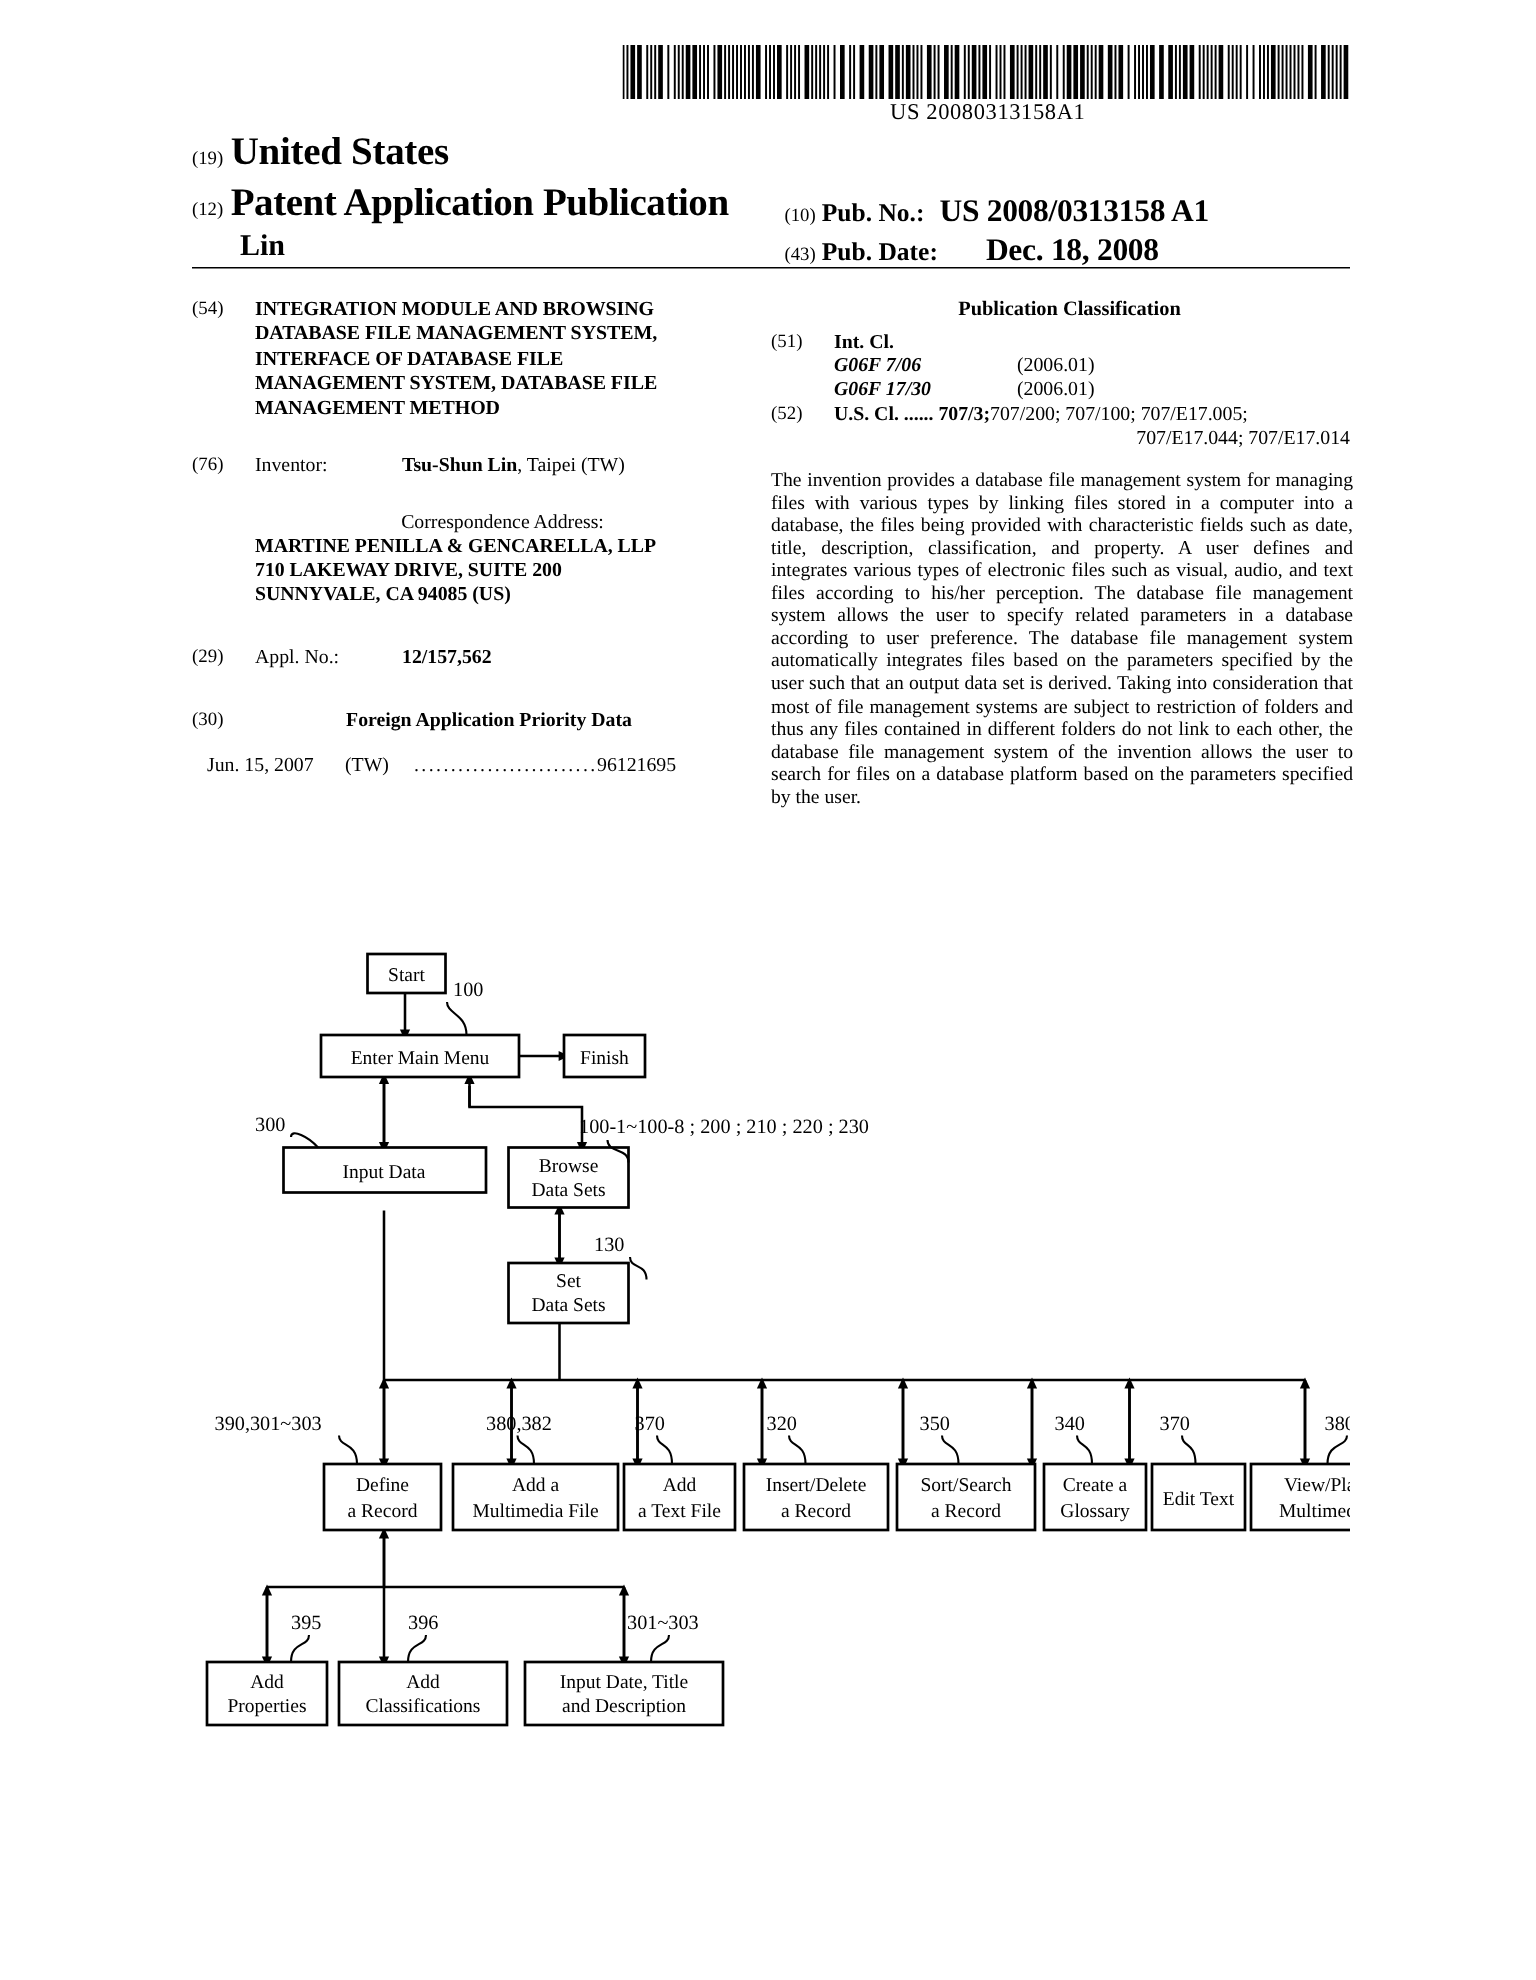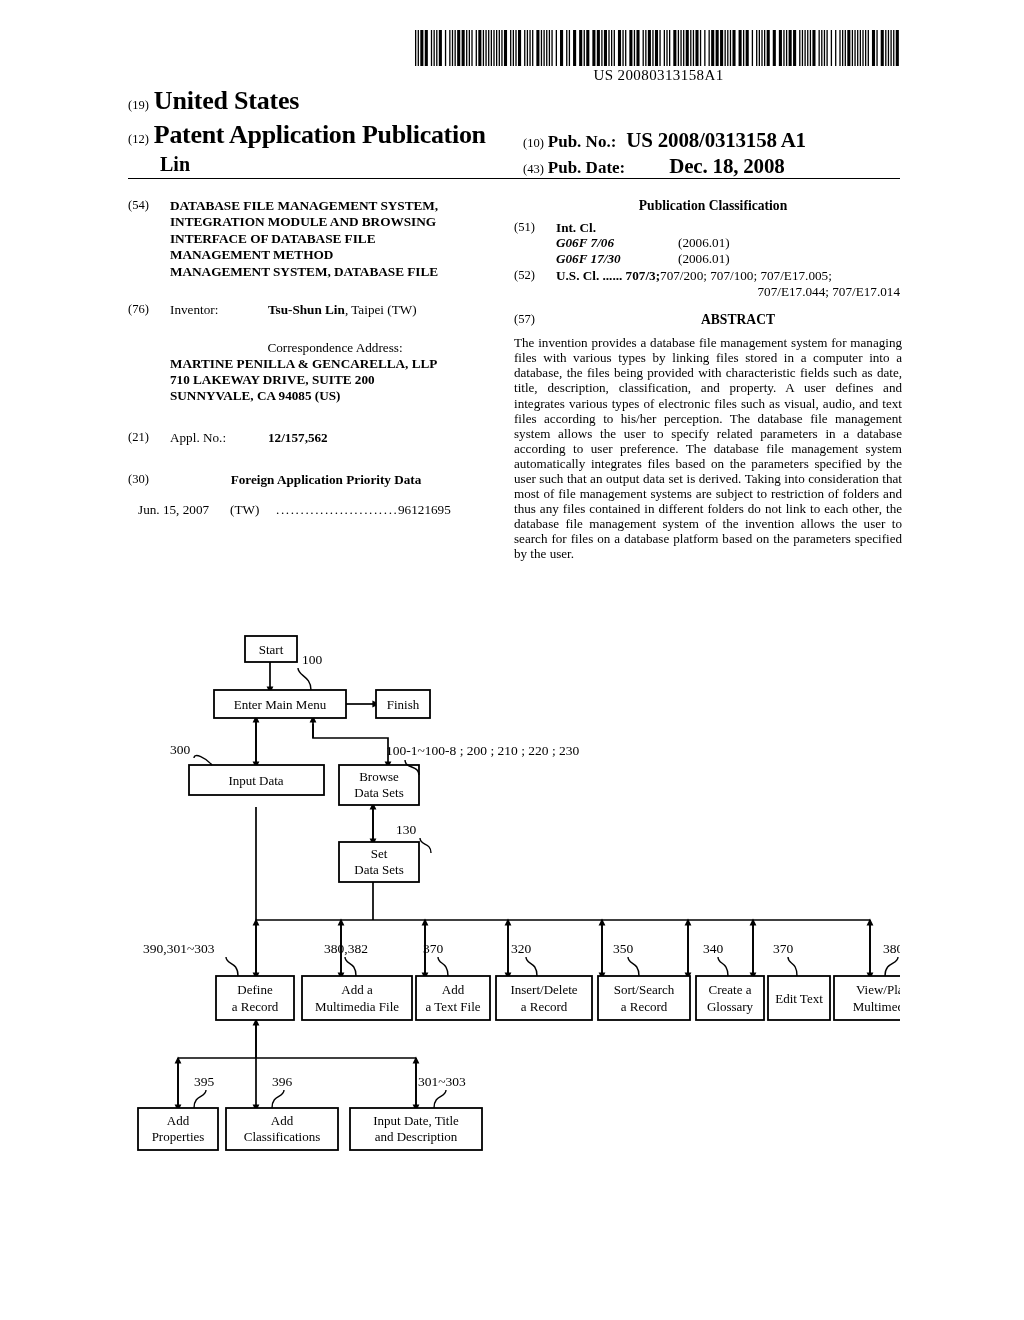--- a/index.html
+++ b/index.html
@@ -89,21 +89,21 @@
   .mh-val-pubno {
     font-size: 21px;
     font-weight: bold;
     margin-left: 10px;
     letter-spacing: -0.2px;
     margin-top: 21px;
   }
   .mh-val-pubdate {
     font-size: 21px;
     font-weight: bold;
-    margin-left: 44px;
+    margin-left: 32px;
     letter-spacing: -0.2px;
   }
 
   #header-rule {
     position: absolute;
     left: 128px;
     top: 178px;
     width: 772px;
     height: 0;
     border-top: 1.6px solid #000;
@@ -404,44 +404,44 @@
     <span class="inid">(43)</span><span class="mh-lbl">Pub. Date:</span><span class="mh-val-pubdate">Dec. 18, 2008</span>
   </div>
 </div>
 <div id="header-rule"></div>
 
 <div id="col-left">
 
   <div class="field">
     <span class="tag">(54)</span>
     <div class="title-lines">
+      <div>INTEGRATION MODULE AND BROWSING</div>
       <div>DATABASE FILE MANAGEMENT SYSTEM,</div>
-      <div>INTEGRATION MODULE AND BROWSING</div>
       <div>INTERFACE OF DATABASE FILE</div>
+      <div>MANAGEMENT SYSTEM, DATABASE FILE</div>
       <div>MANAGEMENT METHOD</div>
-      <div>MANAGEMENT SYSTEM, DATABASE FILE</div>
     </div>
   </div>
 
   <div class="field" style="margin-top:22px;">
     <span class="tag">(76)</span>
     <div class="inv-row">
       <span class="inv-label">Inventor:</span><span class="inv-name">Tsu-Shun Lin</span><span>, Taipei (TW)</span>
     </div>
   </div>
 
   <div class="corr-block">
     <div class="corr-head">Correspondence Address:</div>
     <div class="corr-line">MARTINE PENILLA &amp; GENCARELLA, LLP</div>
     <div class="corr-line">710 LAKEWAY DRIVE, SUITE 200</div>
     <div class="corr-line">SUNNYVALE, CA 94085 (US)</div>
   </div>
 
   <div class="field" style="margin-top:26px;">
-    <span class="tag">(21)</span>
+    <span class="tag">(29)</span>
     <div class="appl-row">
       <span class="appl-label">Appl. No.:</span><span class="appl-val">12/157,562</span>
     </div>
   </div>
 
 
   <div class="field" style="margin-top:26px;">
     <span class="tag">(30)</span>
     <div class="foreign-head">Foreign Application Priority Data</div>
   </div>
@@ -468,24 +468,20 @@
 
   <div class="field" style="margin-bottom:12px;">
     <span class="tag">(52)</span>
     <div>
       <span class="uscl-first">U.S. Cl. ......</span>
       <span class="uscl-first">707/3;</span><span>707/200; 707/100; 707/E17.005;</span>
     </div>
     <div class="uscl-line2">707/E17.044; 707/E17.014</div>
   </div>
 
-  <div class="field" style="margin-bottom:0;">
-    <span class="tag">(57)</span>
-    <div class="abstract-head">ABSTRACT</div>
-  </div>
   <div id="abstract-body">The invention provides a database file management system for managing files with various types by linking files stored in a computer into a database, the files being provided with characteristic fields such as date, title, description, classification, and property. A user defines and integrates various types of electronic files such as visual, audio, and text files according to his/her perception. The database file management system allows the user to specify related parameters in a database according to user preference. The database file management system automatically integrates files based on the parameters specified by the user such that an output data set is derived. Taking into consideration that most of file management systems are subject to restriction of folders and thus any files contained in different folders do not link to each other, the database file management system of the invention allows the user to search for files on a database platform based on the parameters specified by the user.</div>
 </div>
 
 <div id="flowchart">
 <svg width="772" height="540" viewBox="0 0 772 540">
   <defs>
     <marker id="ah" markerWidth="9" markerHeight="9" refX="4.2" refY="4.2" orient="auto" markerUnits="userSpaceOnUse">
       <path d="M0.6,0.8 L7.8,4.2 L0.6,7.6 z" fill="#000"></path>
     </marker>
   </defs>

